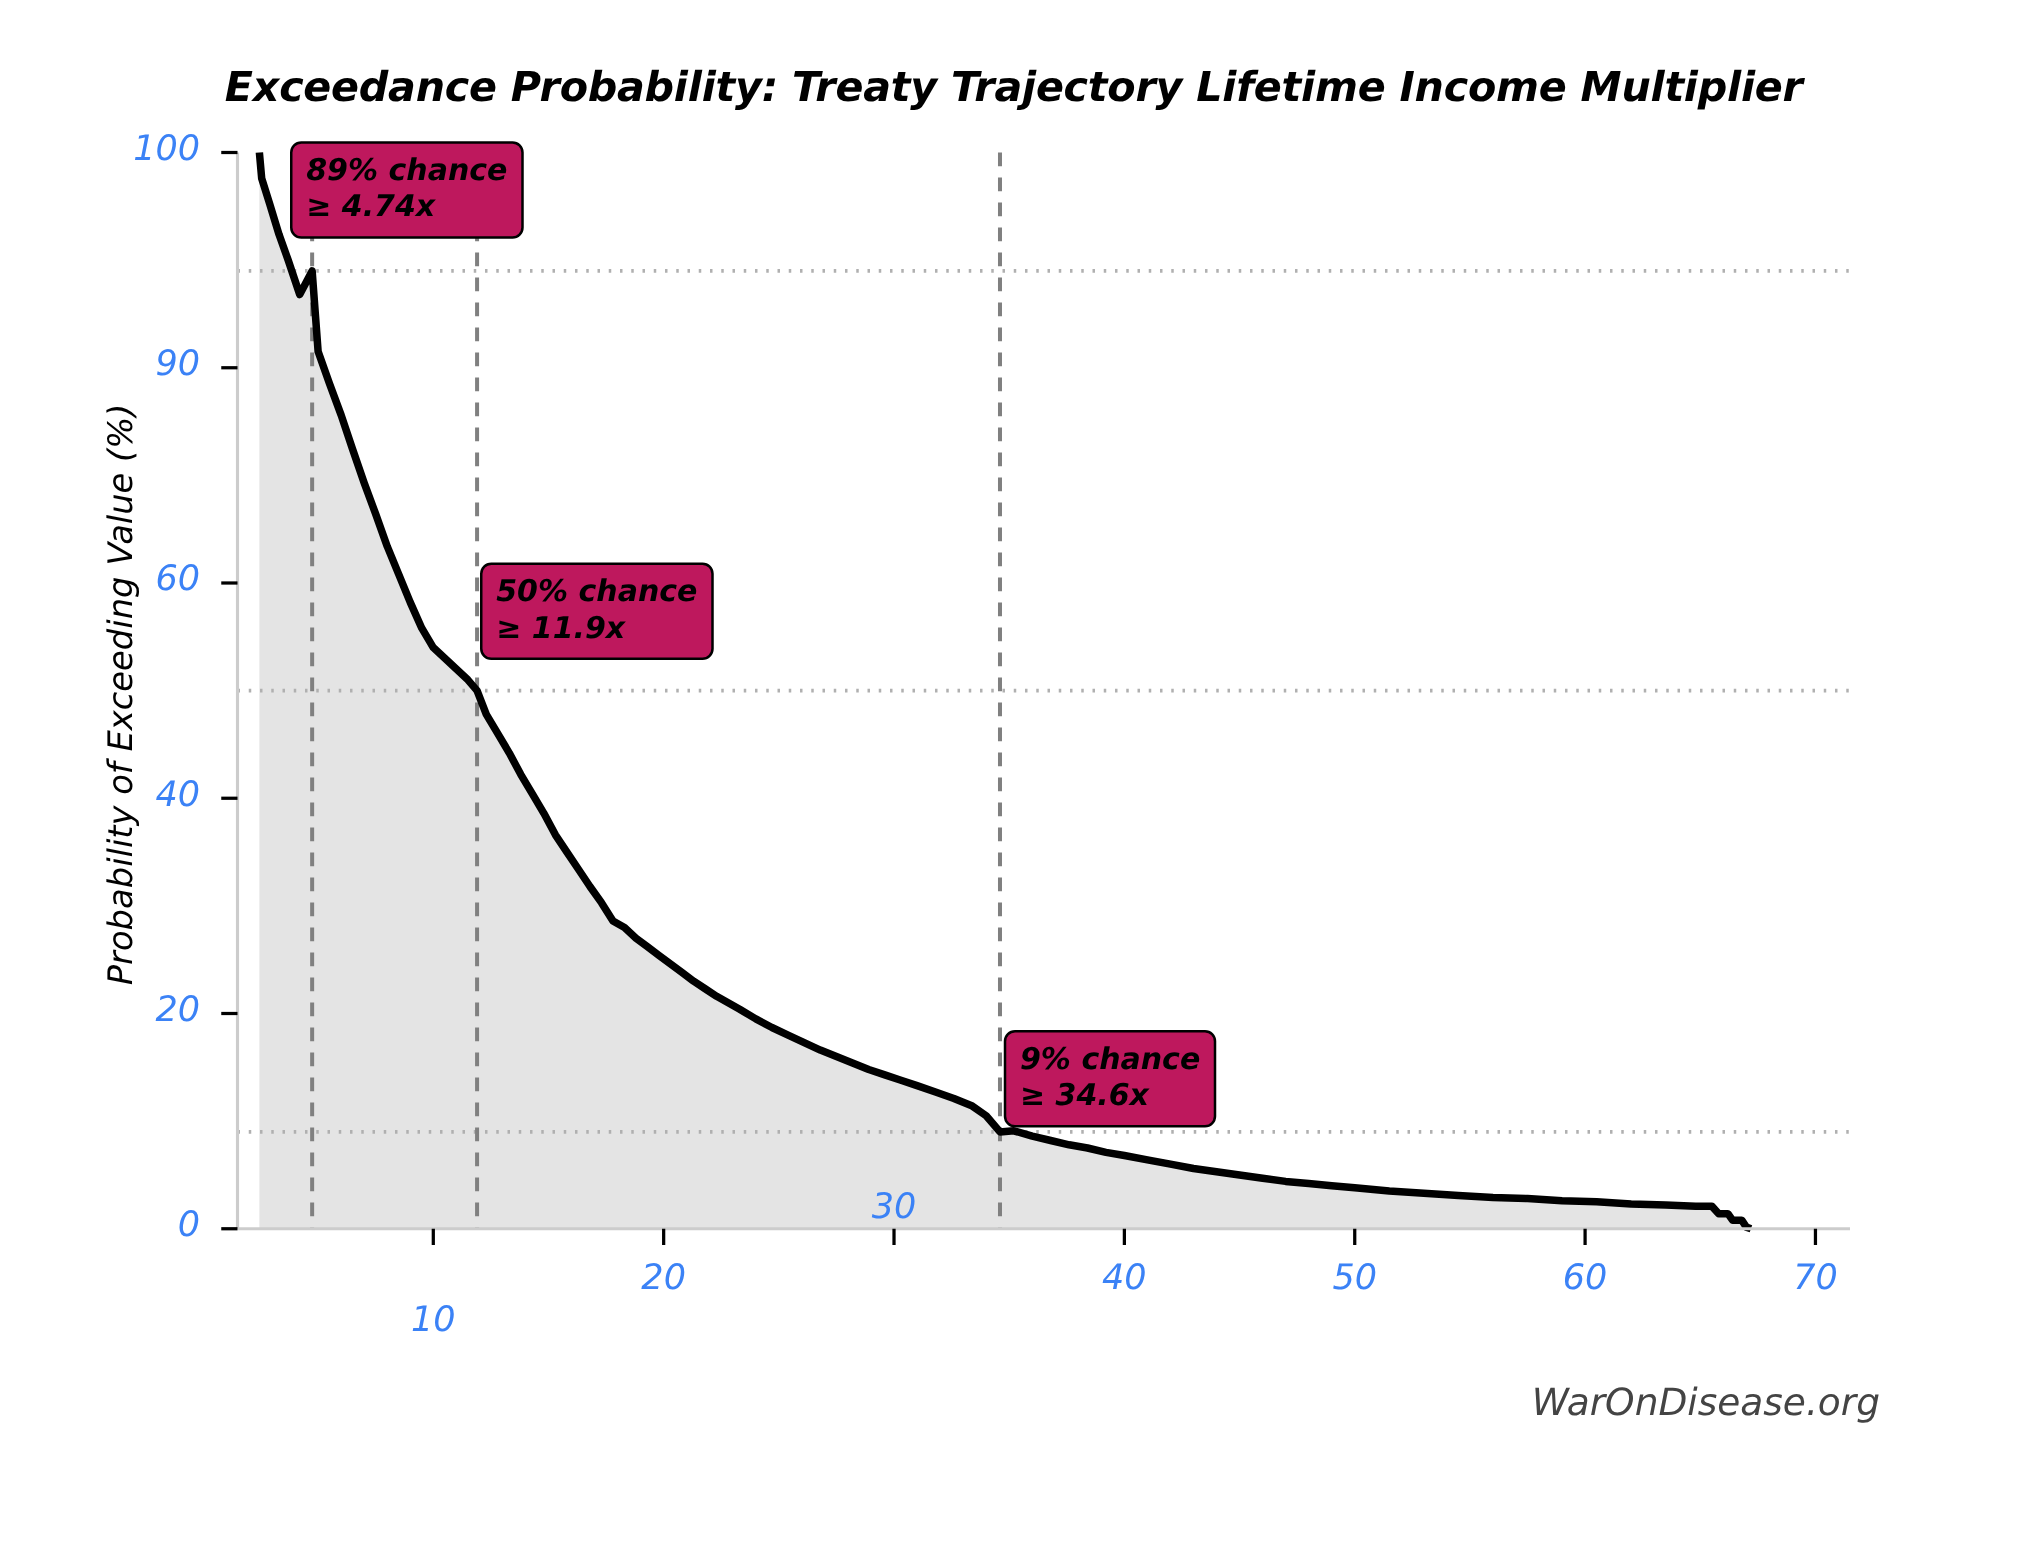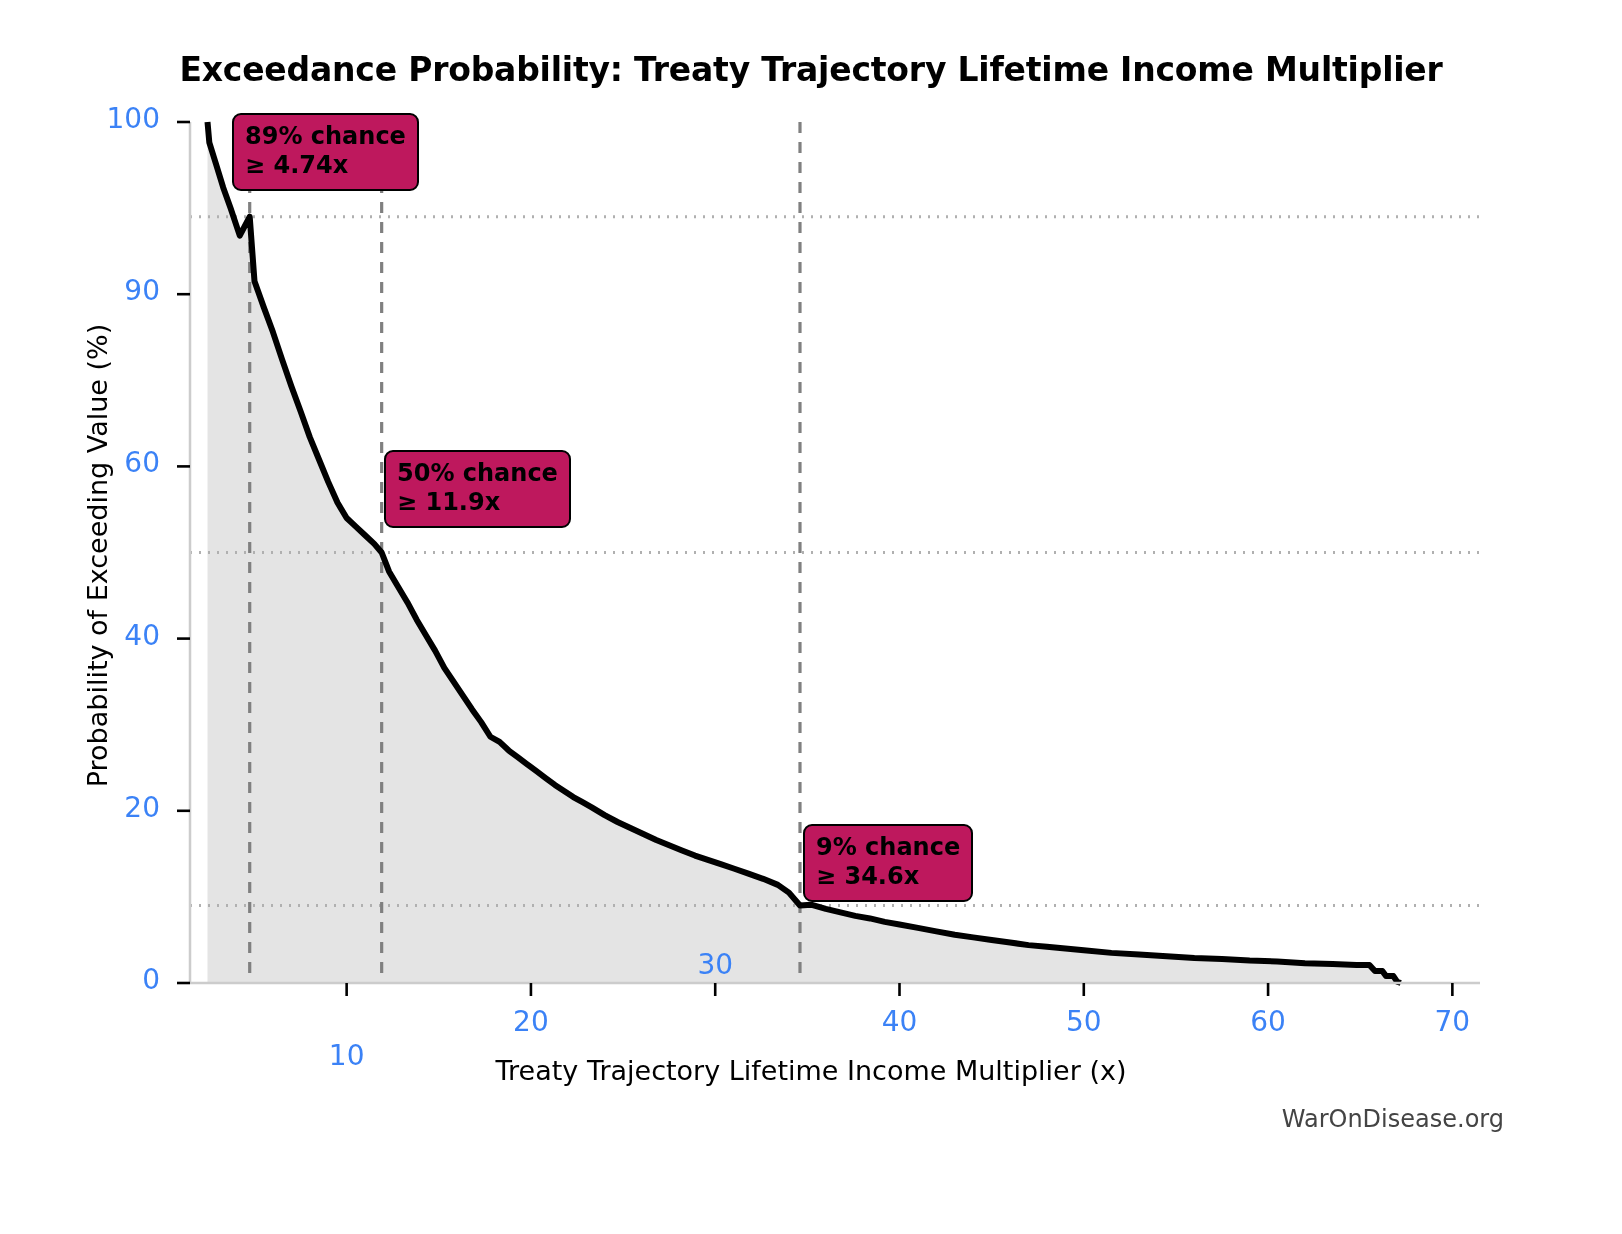--- a/index.html
+++ b/index.html
@@ -12,20 +12,21 @@
     height: 1234px;
     font-family: "DejaVu Sans", sans-serif;
     position: relative;
     overflow: hidden;
   }
   #figure {
     position: absolute;
     left: 0; top: 0;
     width: 1622px;
     height: 1234px;
+    font-style: italic;
   }
   .chart-title {
     position: absolute;
     left: 0; top: 0;
     width: 1622px;
     text-align: center;
     font-size: 33px;
     font-weight: bold;
     color: #000000;
     letter-spacing: -0.2px;
@@ -40,21 +41,21 @@
   }
   .axis-label-y {
     position: absolute;
     font-size: 27px;
     color: #000000;
     transform-origin: center center;
     white-space: nowrap;
   }
   .footer-credit {
     position: absolute;
-    font-size: 24px;
+    font-size: 30px;
     color: #444444;
     white-space: nowrap;
   }
   .tick-label {
     position: absolute;
     font-size: 28px;
     color: #3b82f6;
     white-space: nowrap;
   }
   .annot-box {
@@ -97,21 +98,20 @@
       <line x1="1268.07" y1="983" x2="1268.07" y2="996" stroke="#000000" stroke-width="2.6"></line>
       <line x1="1452.36" y1="983" x2="1452.36" y2="996" stroke="#000000" stroke-width="2.6"></line>
       <line x1="177" y1="983.00" x2="190" y2="983.00" stroke="#000000" stroke-width="2.6"></line>
       <line x1="177" y1="810.80" x2="190" y2="810.80" stroke="#000000" stroke-width="2.6"></line>
       <line x1="177" y1="638.60" x2="190" y2="638.60" stroke="#000000" stroke-width="2.6"></line>
       <line x1="177" y1="466.40" x2="190" y2="466.40" stroke="#000000" stroke-width="2.6"></line>
       <line x1="177" y1="294.20" x2="190" y2="294.20" stroke="#000000" stroke-width="2.6"></line>
       <line x1="177" y1="122.00" x2="190" y2="122.00" stroke="#000000" stroke-width="2.6"></line>
     </svg>
 
-  <div class="axis-label-x" style="top: 1055px;">Treaty Trajectory Lifetime Income Multiplier (x)</div>
 
   <div class="axis-label-y" style="left: -183px; top: 540px; width: 560px; text-align: center; transform: rotate(-90deg);">Probability of Exceeding Value (%)</div>
 
   <div class="footer-credit" style="right: 118px; top: 1105px;">WarOnDisease.org</div>
 
   <div id="tick-layer">
       <div class="tick-label" style="left: 324.643px; top: 1005px; width: 44px; text-align: center; margin-top: 34px;">10</div>
       <div class="tick-label" style="left: 508.929px; top: 1005px; width: 44px; text-align: center;">20</div>
       <div class="tick-label" style="left: 693.214px; top: 948px; width: 44px; text-align: center;">30</div>
       <div class="tick-label" style="left: 877.5px; top: 1005px; width: 44px; text-align: center;">40</div>

